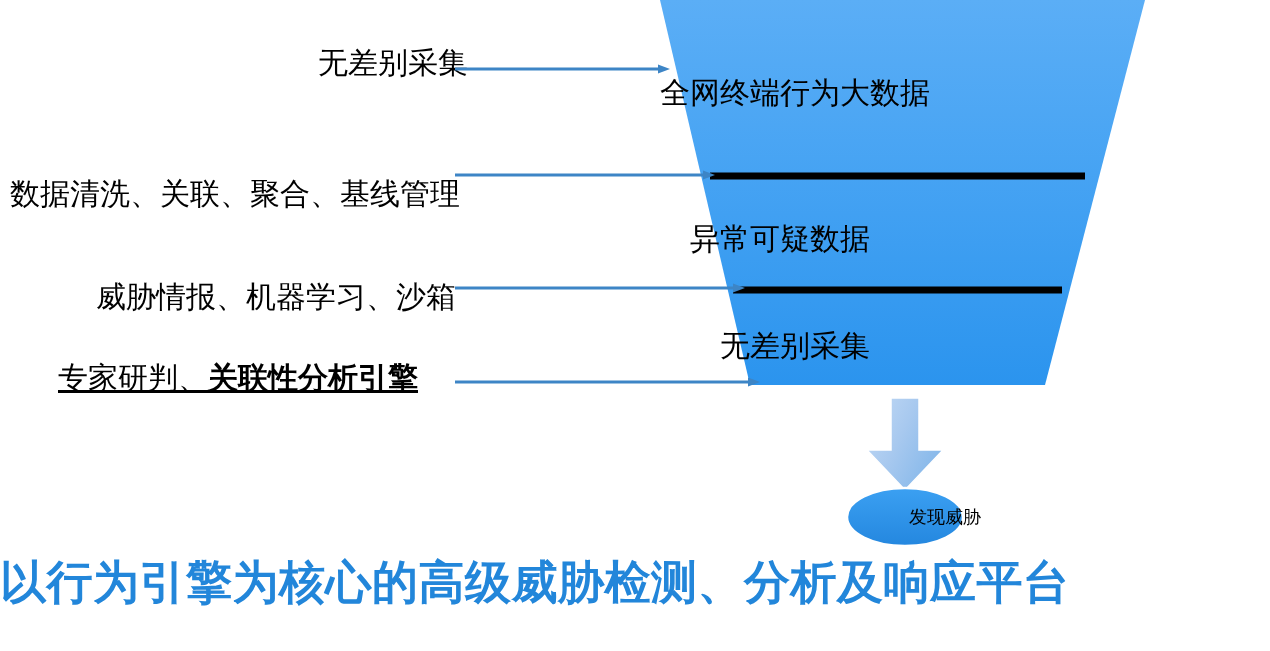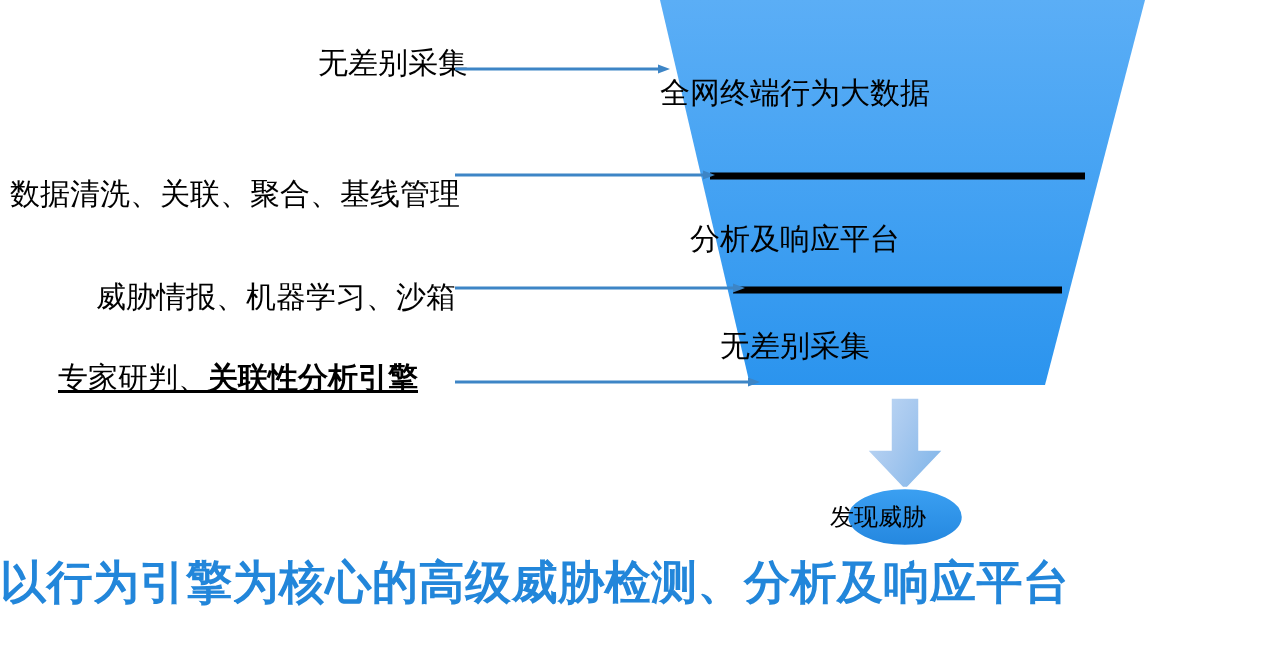--- a/index.html
+++ b/index.html
@@ -81,29 +81,29 @@
   
   #result-ellipse {
     position: absolute;
     left: 845px;
     top: 486px;
     width: 120px;
     height: 62px;
   }
   #result-ellipse-text {
     position: absolute;
-    left: 818px;
+    left: 885px;
     top: 486px;
     width: 120px;
     height: 62px;
     display: flex;
     align-items: center;
     justify-content: center;
     color: #000000;
-    font-size: 24px;
+    font-size: 18px;
     line-height: 1;
     white-space: nowrap;
     pointer-events: none;
     font-family: "Liberation Sans", "DejaVu Sans", sans-serif;
     text-align: center;
   }
 
   
   #headline {
     position: absolute;
@@ -136,21 +136,21 @@
 
       <polygon points="20,0 505,0 405,385 110,385" fill="url(#funnelGrad)"></polygon>
 
       <line x1="70" y1="176" x2="445" y2="176" stroke="#000000" stroke-width="7"></line>
 
       <line x1="93" y1="290" x2="422" y2="290" stroke="#000000" stroke-width="7"></line>
     </svg>
   </div>
 
   <div class="funnel-band-label band-1">全网终端行为大数据</div>
-  <div class="funnel-band-label band-2">分析及响应平台</div>
+  <div class="funnel-band-label band-2">异常可疑数据</div>
   <div class="funnel-band-label band-3">无差别采集</div>
 
   <div class="stage-label lbl-1">无差别采集</div>
 
   <div class="stage-label lbl-2">数据清洗、关联、聚合、基线管理</div>
 
   <div class="stage-label lbl-3">威胁情报、机器学习、沙箱</div>
 
   <div class="stage-label lbl-4">
     <span>专家研判、</span><span class="bold">关联性分析引擎</span>

